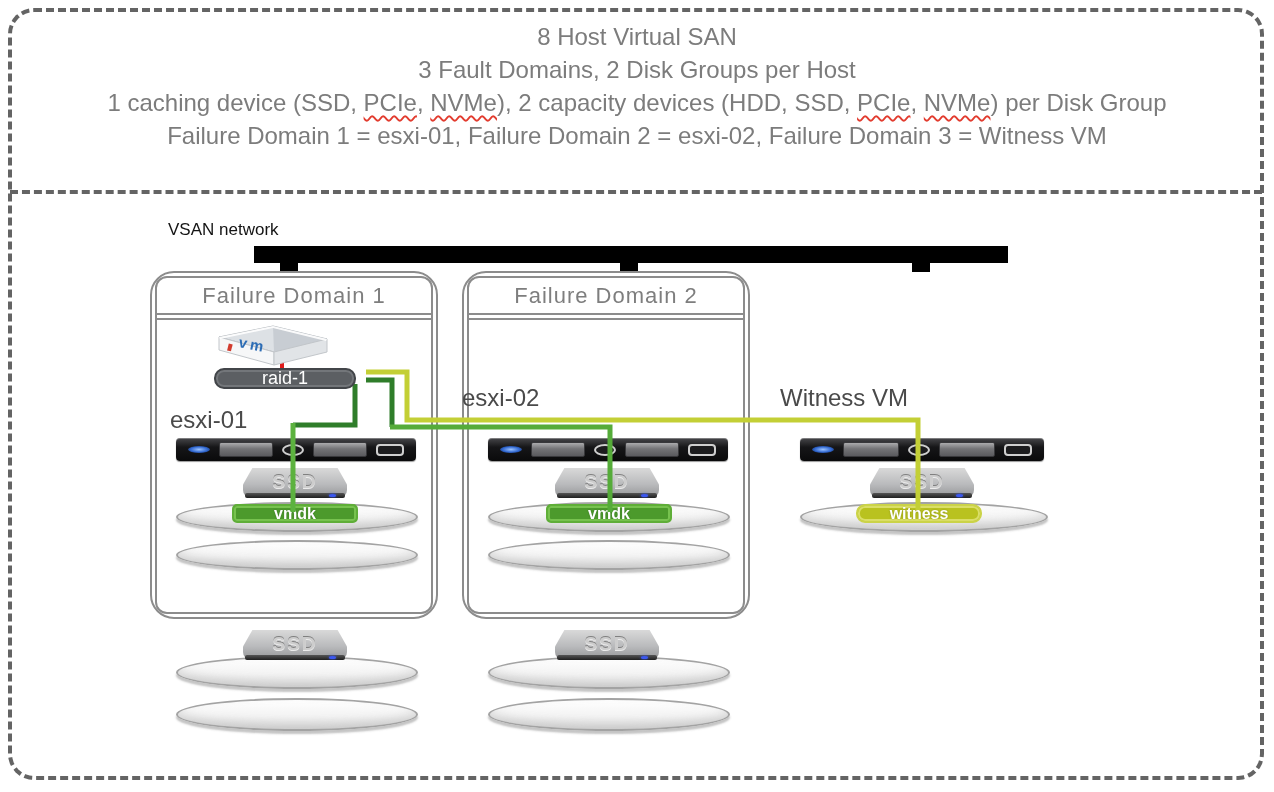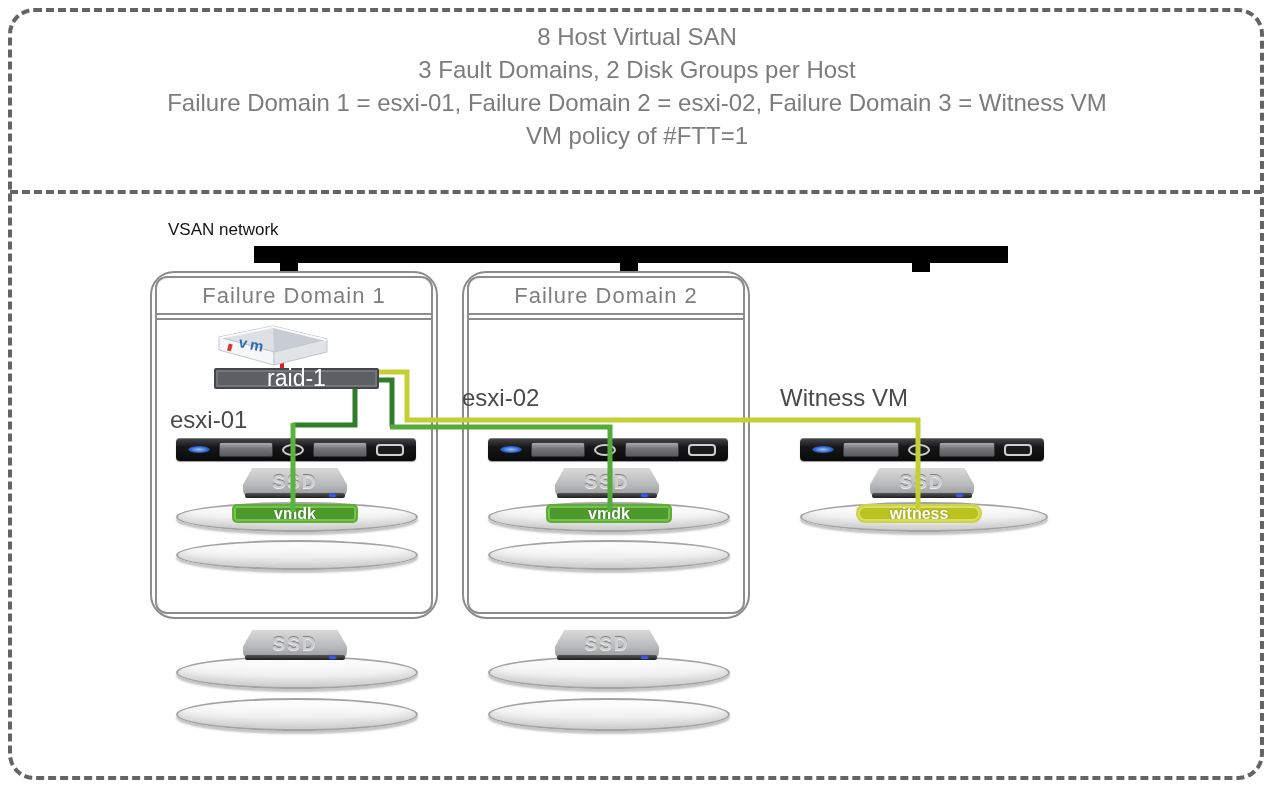--- a/index.html
+++ b/index.html
@@ -27,24 +27,24 @@
       border:2px solid #8c8c8c;border-radius:24px;padding:3px;}
   .fd-inner{width:100%;height:100%;box-sizing:border-box;border:2px solid #8c8c8c;border-radius:12px;}
   .fd-title{font-size:22px;color:#7e7e7e;text-align:center;padding-top:5px;letter-spacing:1px;}
   .fd-sep{margin-top:4px;height:3px;border-top:2px solid #8c8c8c;border-bottom:2px solid #8c8c8c;}
 
   
   .host{position:absolute;font-size:24px;color:#4a4a4a;z-index:3;}
   .host.center{text-align:left;}
 
   
-  .raid{position:absolute;left:214px;top:368px;width:165px;height:21px;box-sizing:border-box;
-        background:#5c5f63;border:2px solid #424549;border-radius:2px;
+  .raid{position:absolute;left:214px;top:368px;width:142px;height:21px;box-sizing:border-box;
+        background:#5c5f63;border:2px solid #424549;border-radius:10px;
         box-shadow:inset 0 0 0 2px #73767a;
-        color:#fff;font-size:23px;line-height:17px;text-align:center;z-index:6;}
+        color:#fff;font-size:18px;line-height:17px;text-align:center;z-index:6;}
 
   
   .server{position:absolute;height:23px;box-sizing:border-box;border-radius:4px;z-index:2;
           background:linear-gradient(180deg,#47474a,#161618 40%,#0a0a0b);
           box-shadow:inset 0 1px 0 rgba(255,255,255,.3),0 1px 1px rgba(0,0,0,.4);
           display:flex;align-items:center;padding:0 12px;}
   .led{width:22px;height:7px;border-radius:50%;flex:0 0 auto;
        background:radial-gradient(ellipse at center,#9cc4ff 0%,#2f66d0 55%,rgba(20,40,90,0) 100%);}
   .bay{flex:1 1 auto;height:13px;margin:0 9px;border-radius:2px;border:1px solid #38383b;
        background:linear-gradient(180deg,#ababad,#737376 45%,#5a5a5e);}
@@ -85,22 +85,22 @@
 <body>
 
 <div class="canvas">
 
   <div class="frame"></div>
   <div class="frame-divider"></div>
 
   <div class="annotation">
     <div class="ann-line">8 Host Virtual SAN</div>
     <div class="ann-line">3 Fault Domains, 2 Disk Groups per Host</div>
+    <div class="ann-line"><span>1 caching device (SSD, </span><span class="wavy">PCIe</span><span>, </span><span class="wavy">NVMe</span><span>), 2 capacity devices (HDD, SSD, </span><span class="wavy">PCIe</span><span>, </span><span class="wavy">NVMe</span><span>) per Disk Group</span></div>
     <div class="ann-line">Failure Domain 1 = esxi-01, Failure Domain 2 = esxi-02, Failure Domain 3 = Witness VM</div>
-    <div class="ann-line">VM policy of #FTT=1</div>
   </div>
 
   <div class="netlabel">VSAN network</div>
   <div class="netbar"></div>
   <div class="stub" style="left:280px;"></div>
   <div class="stub" style="left:620px;"></div>
   <div class="stub" style="left:912px;"></div>
 
   <div class="fd" style="left:150px;">
     <div class="fd-inner">

